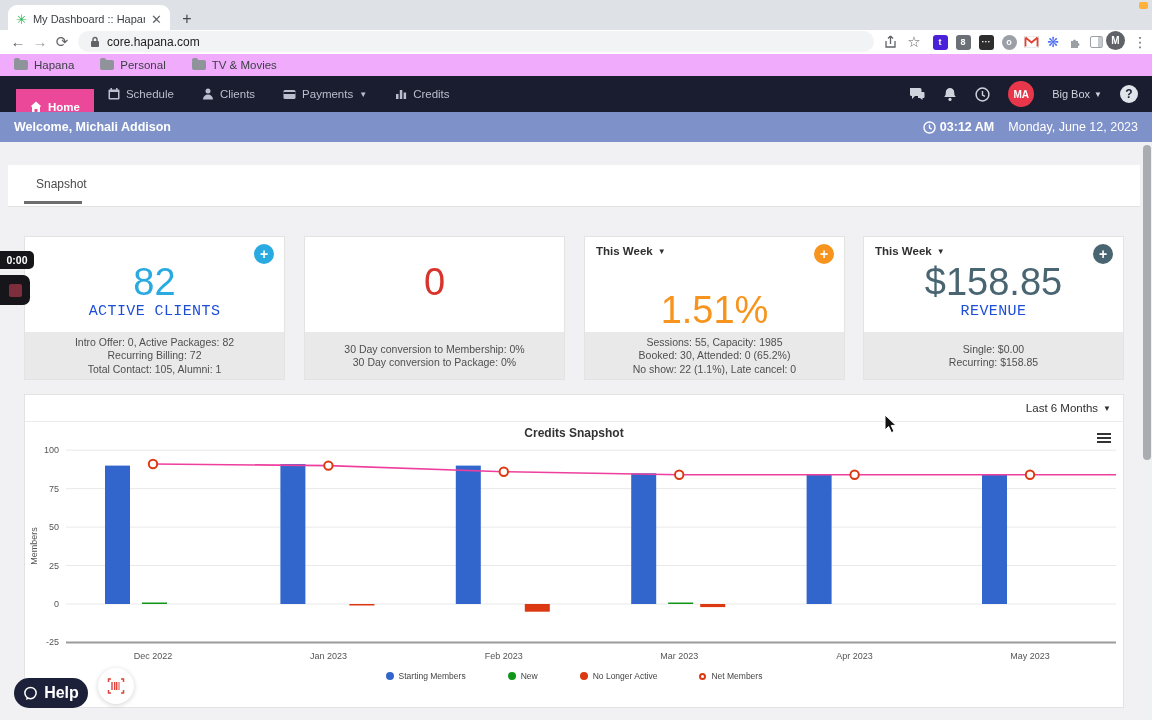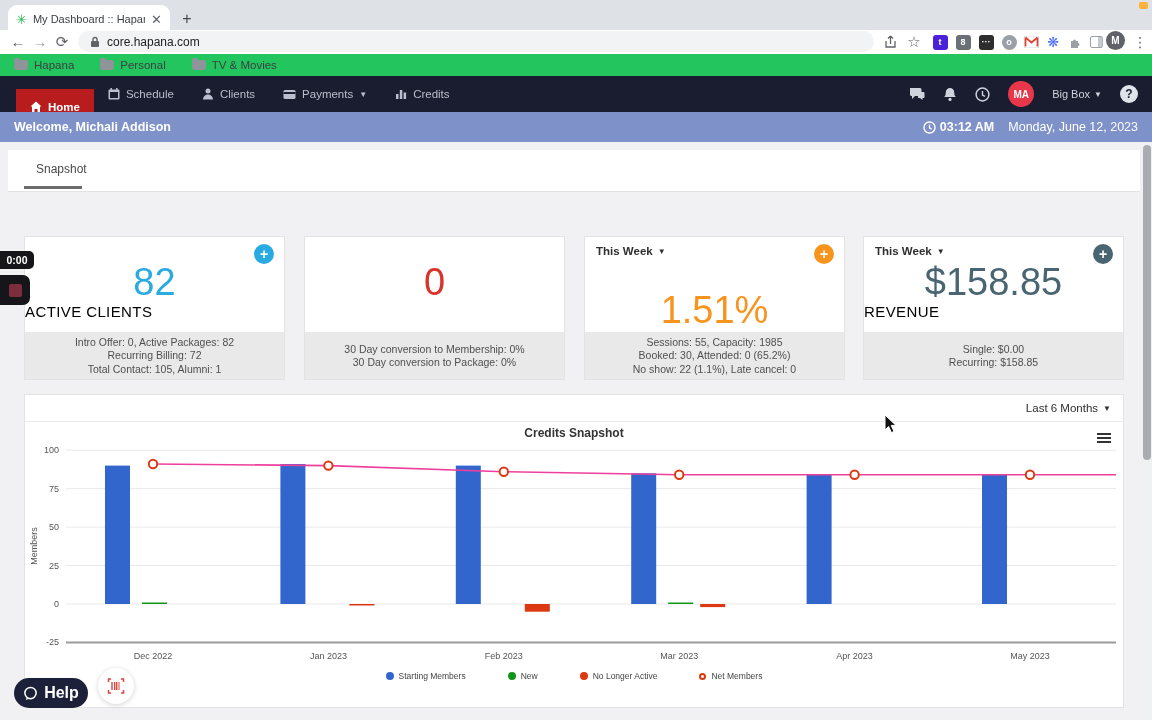--- a/index.html
+++ b/index.html
@@ -22,32 +22,32 @@
   .urlbar { left:78px; top:31px; width:796px; height:21px; background:#f1f3f4; border-radius:11px;
             display:flex; align-items:center; padding:0 12px; gap:7px; }
   .url-text { font-size:12px; color:#202124; }
   .tb-ic { top:32px; width:20px; height:20px; display:flex; align-items:center; justify-content:center;
            color:#5f6368; font-size:13px; }
   .ext-sq { width:15px; height:15px; border-radius:3px; display:flex; align-items:center; justify-content:center;
             font-size:9px; font-weight:bold; color:#fff; }
   .profile-c { width:19px; height:19px; border-radius:50%; background:#5f6368; color:#fff;
                display:flex; align-items:center; justify-content:center; font-size:10px; font-weight:bold; }
 
-  .bookmarks { left:0; top:54px; width:1152px; height:22px; background:#22c55e; display:flex; align-items:center;
+  .bookmarks { left:0; top:54px; width:1152px; height:22px; background:#f0abfc; display:flex; align-items:center;
                padding-left:14px; gap:26px; }
   .bm { display:flex; align-items:center; gap:6px; font-size:11.5px; color:#3c4043; }
   .folder { width:14px; height:10px; background:#8f939a; border-radius:2px; position:relative; }
   .folder:before { content:""; position:absolute; top:-2px; left:0; width:6px; height:3px; background:#8f939a;
                    border-radius:2px 2px 0 0; }
 
   
   .appnav { left:0; top:76px; width:1152px; height:36px; background:#1a1d30; display:flex; align-items:center; }
   .nav-item { height:36px; display:flex; align-items:center; gap:6px; padding:0 14px; color:#b9bfcc;
               font-size:11.5px; }
-  .nav-item.active { background:#b91c1c; color:#fff; font-weight:bold;margin-top:26px; }
+  .nav-item.active { background:#ec4899; color:#fff; font-weight:bold;margin-top:26px; }
   .nav-item svg { display:block; }
   .nav-right { position:absolute; right:14px; top:76px; height:36px; display:flex; align-items:center; gap:18px; }
   .avatar { width:26px; height:26px; border-radius:50%; background:#e8374a; color:#fff; font-size:10px;
             font-weight:bold; display:flex; align-items:center; justify-content:center; }
   .acct { color:#cfd3dc; font-size:11px; display:flex; align-items:center; gap:4px; }
   .q-circle { width:18px; height:18px; border-radius:50%; background:#dfe3ea; color:#1a1d30; font-weight:bold;
               font-size:12px; display:flex; align-items:center; justify-content:center; }
   .caret { font-size:8px; }
 
   
@@ -58,33 +58,33 @@
   .time { font-weight:bold; display:flex; align-items:center; gap:4px; }
 
   
   .rec-timer { left:0; top:251px; width:34px; height:18px; background:#16161a; border-radius:0 5px 5px 0;
                color:#fff; font-size:10.5px; font-weight:bold; display:flex; align-items:center; justify-content:center; z-index:30; }
   .rec-stop { left:0; top:275px; width:30px; height:30px; background:#16161a; border-radius:0 7px 7px 0;
               display:flex; align-items:center; justify-content:center; z-index:30; }
   .rec-stop-sq { width:13px; height:13px; background:#7d2d3c; border-radius:2px; }
 
   
-  .tabs-panel { left:8px; top:150px; width:1132px; height:42px; background:#fff; border-bottom:1px solid #e2e2e2; }
+  .tabs-panel { left:8px; top:165px; width:1132px; height:42px; background:#fff; border-bottom:1px solid #e2e2e2; }
   .snapshot-tab { position:absolute; left:20px; top:12px; font-size:12px; color:#4a4a4a; padding:0 8px; }
   .tab-underline { position:absolute; left:16px; top:36px; width:58px; height:3px; background:#6d6d6d; }
 
   
   .card { top:236px; width:261px; height:144px; background:#fff; border:1px solid #e3e3e3; }
   .card-plus { position:absolute; top:7px; right:10px; width:20px; height:20px; border-radius:50%;
                color:#fff; font-size:14px; font-weight:bold; display:flex; align-items:center; justify-content:center; line-height:1; }
   .card-period { position:absolute; top:8px; left:11px; font-size:11.5px; font-weight:bold; color:#2f2f2f;
                  display:flex; gap:5px; align-items:center; }
   .card-value { position:absolute; top:24px; left:0; width:100%; text-align:center; font-size:38px; font-weight:500; }
-  .card-label { position:absolute; top:66px; left:0; width:100%; text-align:left; font-size:15px; color:#000000;
-                letter-spacing:.4px; }
+  .card-label { position:absolute; top:66px; left:0; width:100%; text-align:center; font-size:15px; color:#1d4ed8;
+                letter-spacing:.4px;font-family:Liberation Mono, monospace; }
   .card-footer { position:absolute; left:0; bottom:0; width:100%; height:47px; background:#e9e9e9;
                  display:flex; flex-direction:column; align-items:center; justify-content:center; gap:1px; }
   .card-footer div { font-size:10.5px; color:#4f4f4f; line-height:12.5px; }
 
   
   .chart-panel { left:24px; top:394px; width:1100px; height:314px; background:#fff; border:1px solid #e3e3e3; }
   .chart-head { position:absolute; left:0; top:0; width:100%; height:27px; border-bottom:1px solid #ececec;
                 display:flex; align-items:center; justify-content:flex-end; padding-right:12px; }
   .range-sel { font-size:11.5px; font-weight:normal; color:#2f2f2f; display:flex; gap:5px; align-items:center; }
   .chart-title { position:absolute; left:0; top:31px; width:100%; text-align:center; font-size:12px;

